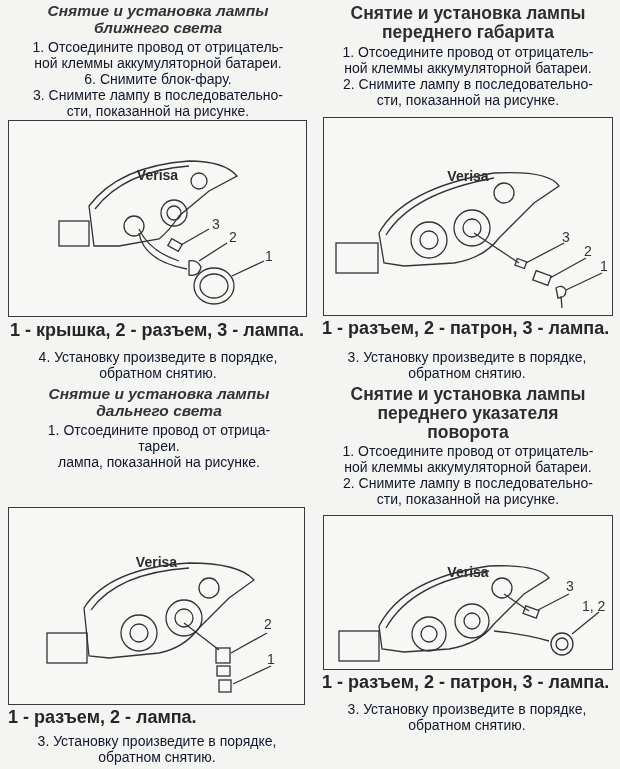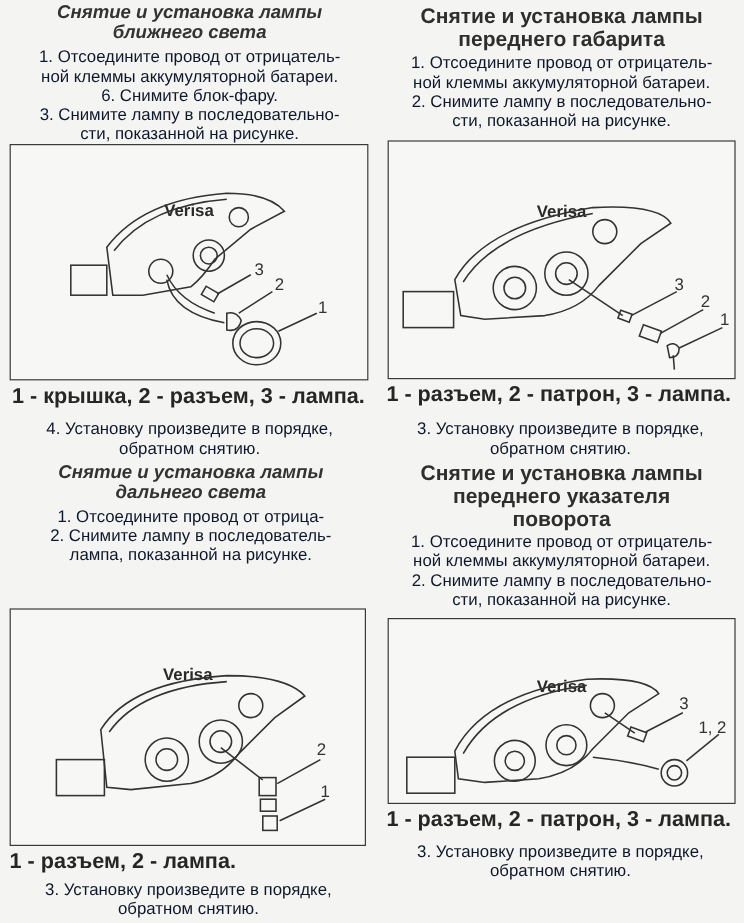--- a/index.html
+++ b/index.html
@@ -98,21 +98,21 @@
   <div class="abs p-just" style="top:349px; left:2px; width:296px;">
     <p class="p">4. Установку произведите в порядке,</p>
     <p class="p">обратном снятию.</p>
   </div>
 
   <div class="abs" style="top:385px; left:2px; width:298px;">
     <p class="h-italic">Снятие и установка лампы</p>
     <p class="h-italic">дальнего света</p>
     <div style="margin-top:3px;">
       <p class="p">1. Отсоедините провод от отрица-</p>
-      <p class="p">2. Снимите лампу в последователь-</p>
+      <p class="p">тареи.</p>
       <p class="p">лампа, показанной на рисунке.</p>
     </div>
   </div>
 
   <div class="fig" style="top:507px; left:0; width:297px; height:198px;">
     <div class="fig-title">Verisa</div>
     <svg width="297" height="198" viewBox="0 0 297 198">
       <g fill="none" stroke="#333" stroke-width="1.3">
         <path d="M75 100 Q100 60 180 55 Q230 55 245 72 L220 90 L190 120 Q175 140 150 145 L100 150 L80 148 Z"></path>
         <path d="M82 102 Q108 65 180 60"></path>

